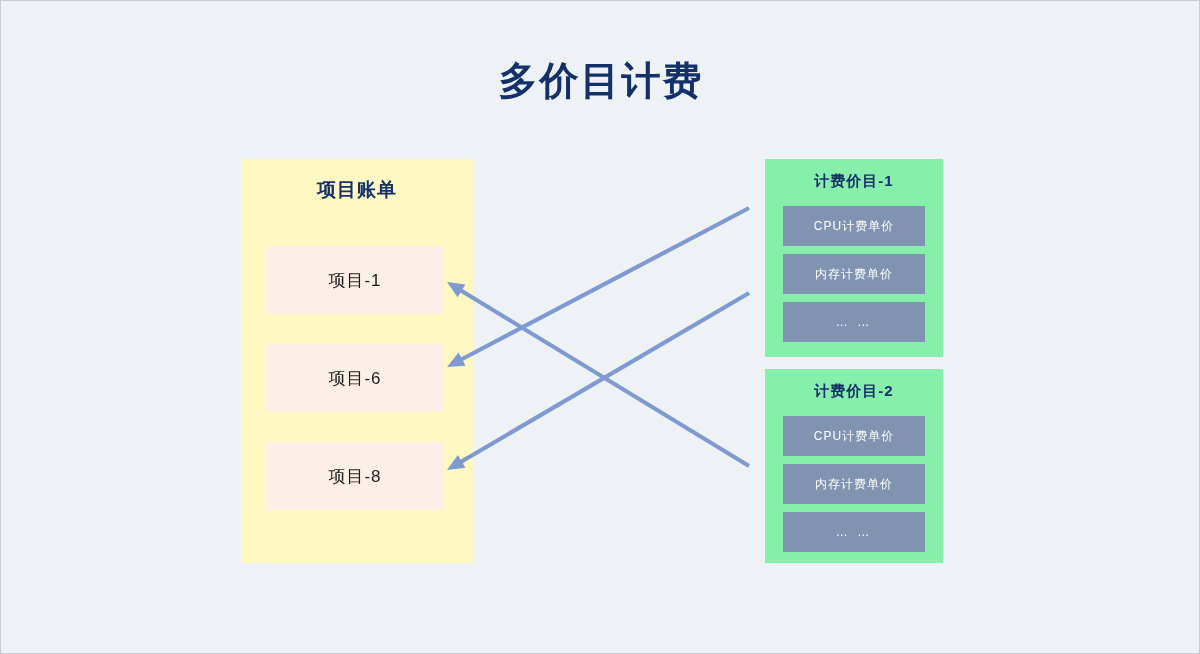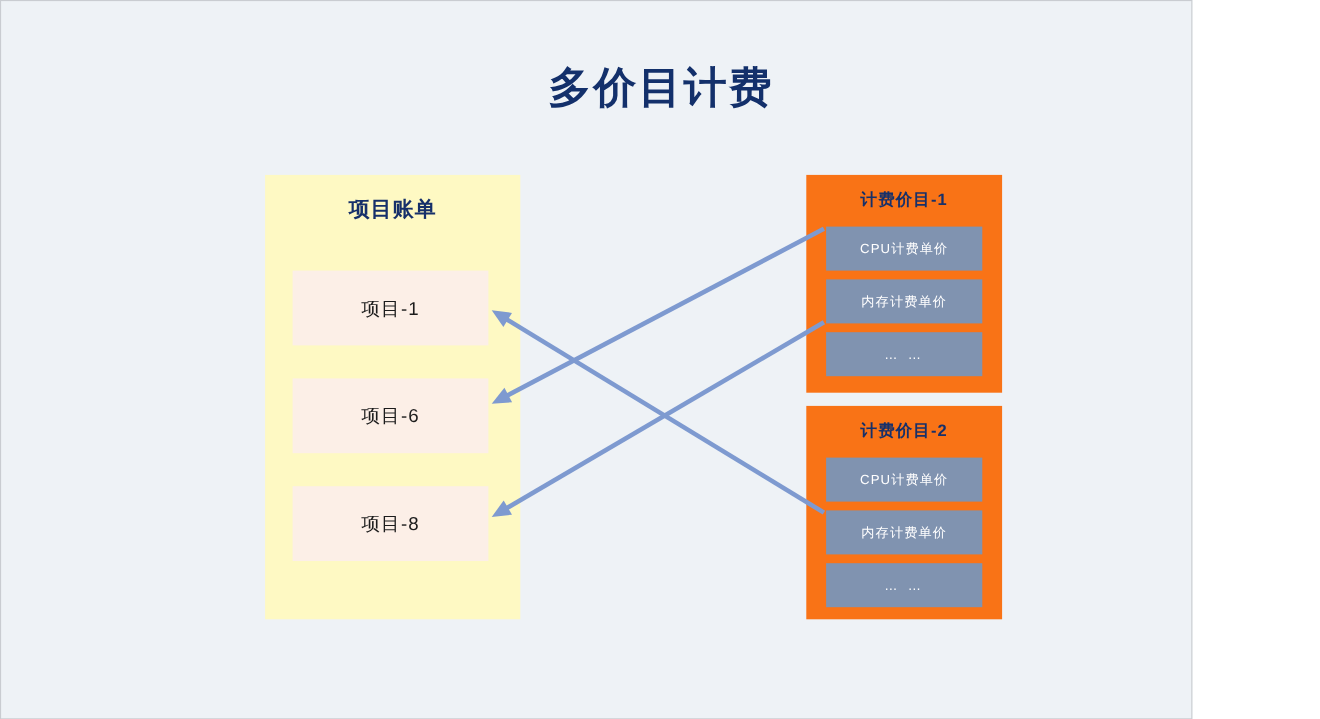--- a/index.html
+++ b/index.html
@@ -2,21 +2,21 @@
 <html><head>
 <meta charset="utf-8">
 <style>
   html, body {
     margin: 0;
     padding: 0;
     background: #ffffff;
   }
   #canvas {
     position: relative;
-    width: 1084px;
+    width: 1200px;
     height: 654px;
     background: #eef2f6;
     box-sizing: border-box;
     border: 1px solid #c9ccd1;
     overflow: hidden;
     font-family: "Liberation Sans", "DejaVu Sans", sans-serif;
   }
 
   
   #diagram-title {
@@ -65,23 +65,23 @@
     color: #1c1c1c;
     letter-spacing: 1px;
   }
   .bill-item.i0 { top: 87px; }
   .bill-item.i1 { top: 185px; }
   .bill-item.i2 { top: 283px; }
 
   
   .price-panel {
     position: absolute;
-    left: 732px;
+    left: 764px;
     width: 178px;
-    background: #f97316;
+    background: #86efac;
   }
   #price-panel-0 { top: 158px; height: 198px; }
   #price-panel-1 { top: 368px; height: 194px; }
 
   .price-panel-title {
     position: absolute;
     left: 0;
     top: 13px;
     width: 178px;
     text-align: center;

